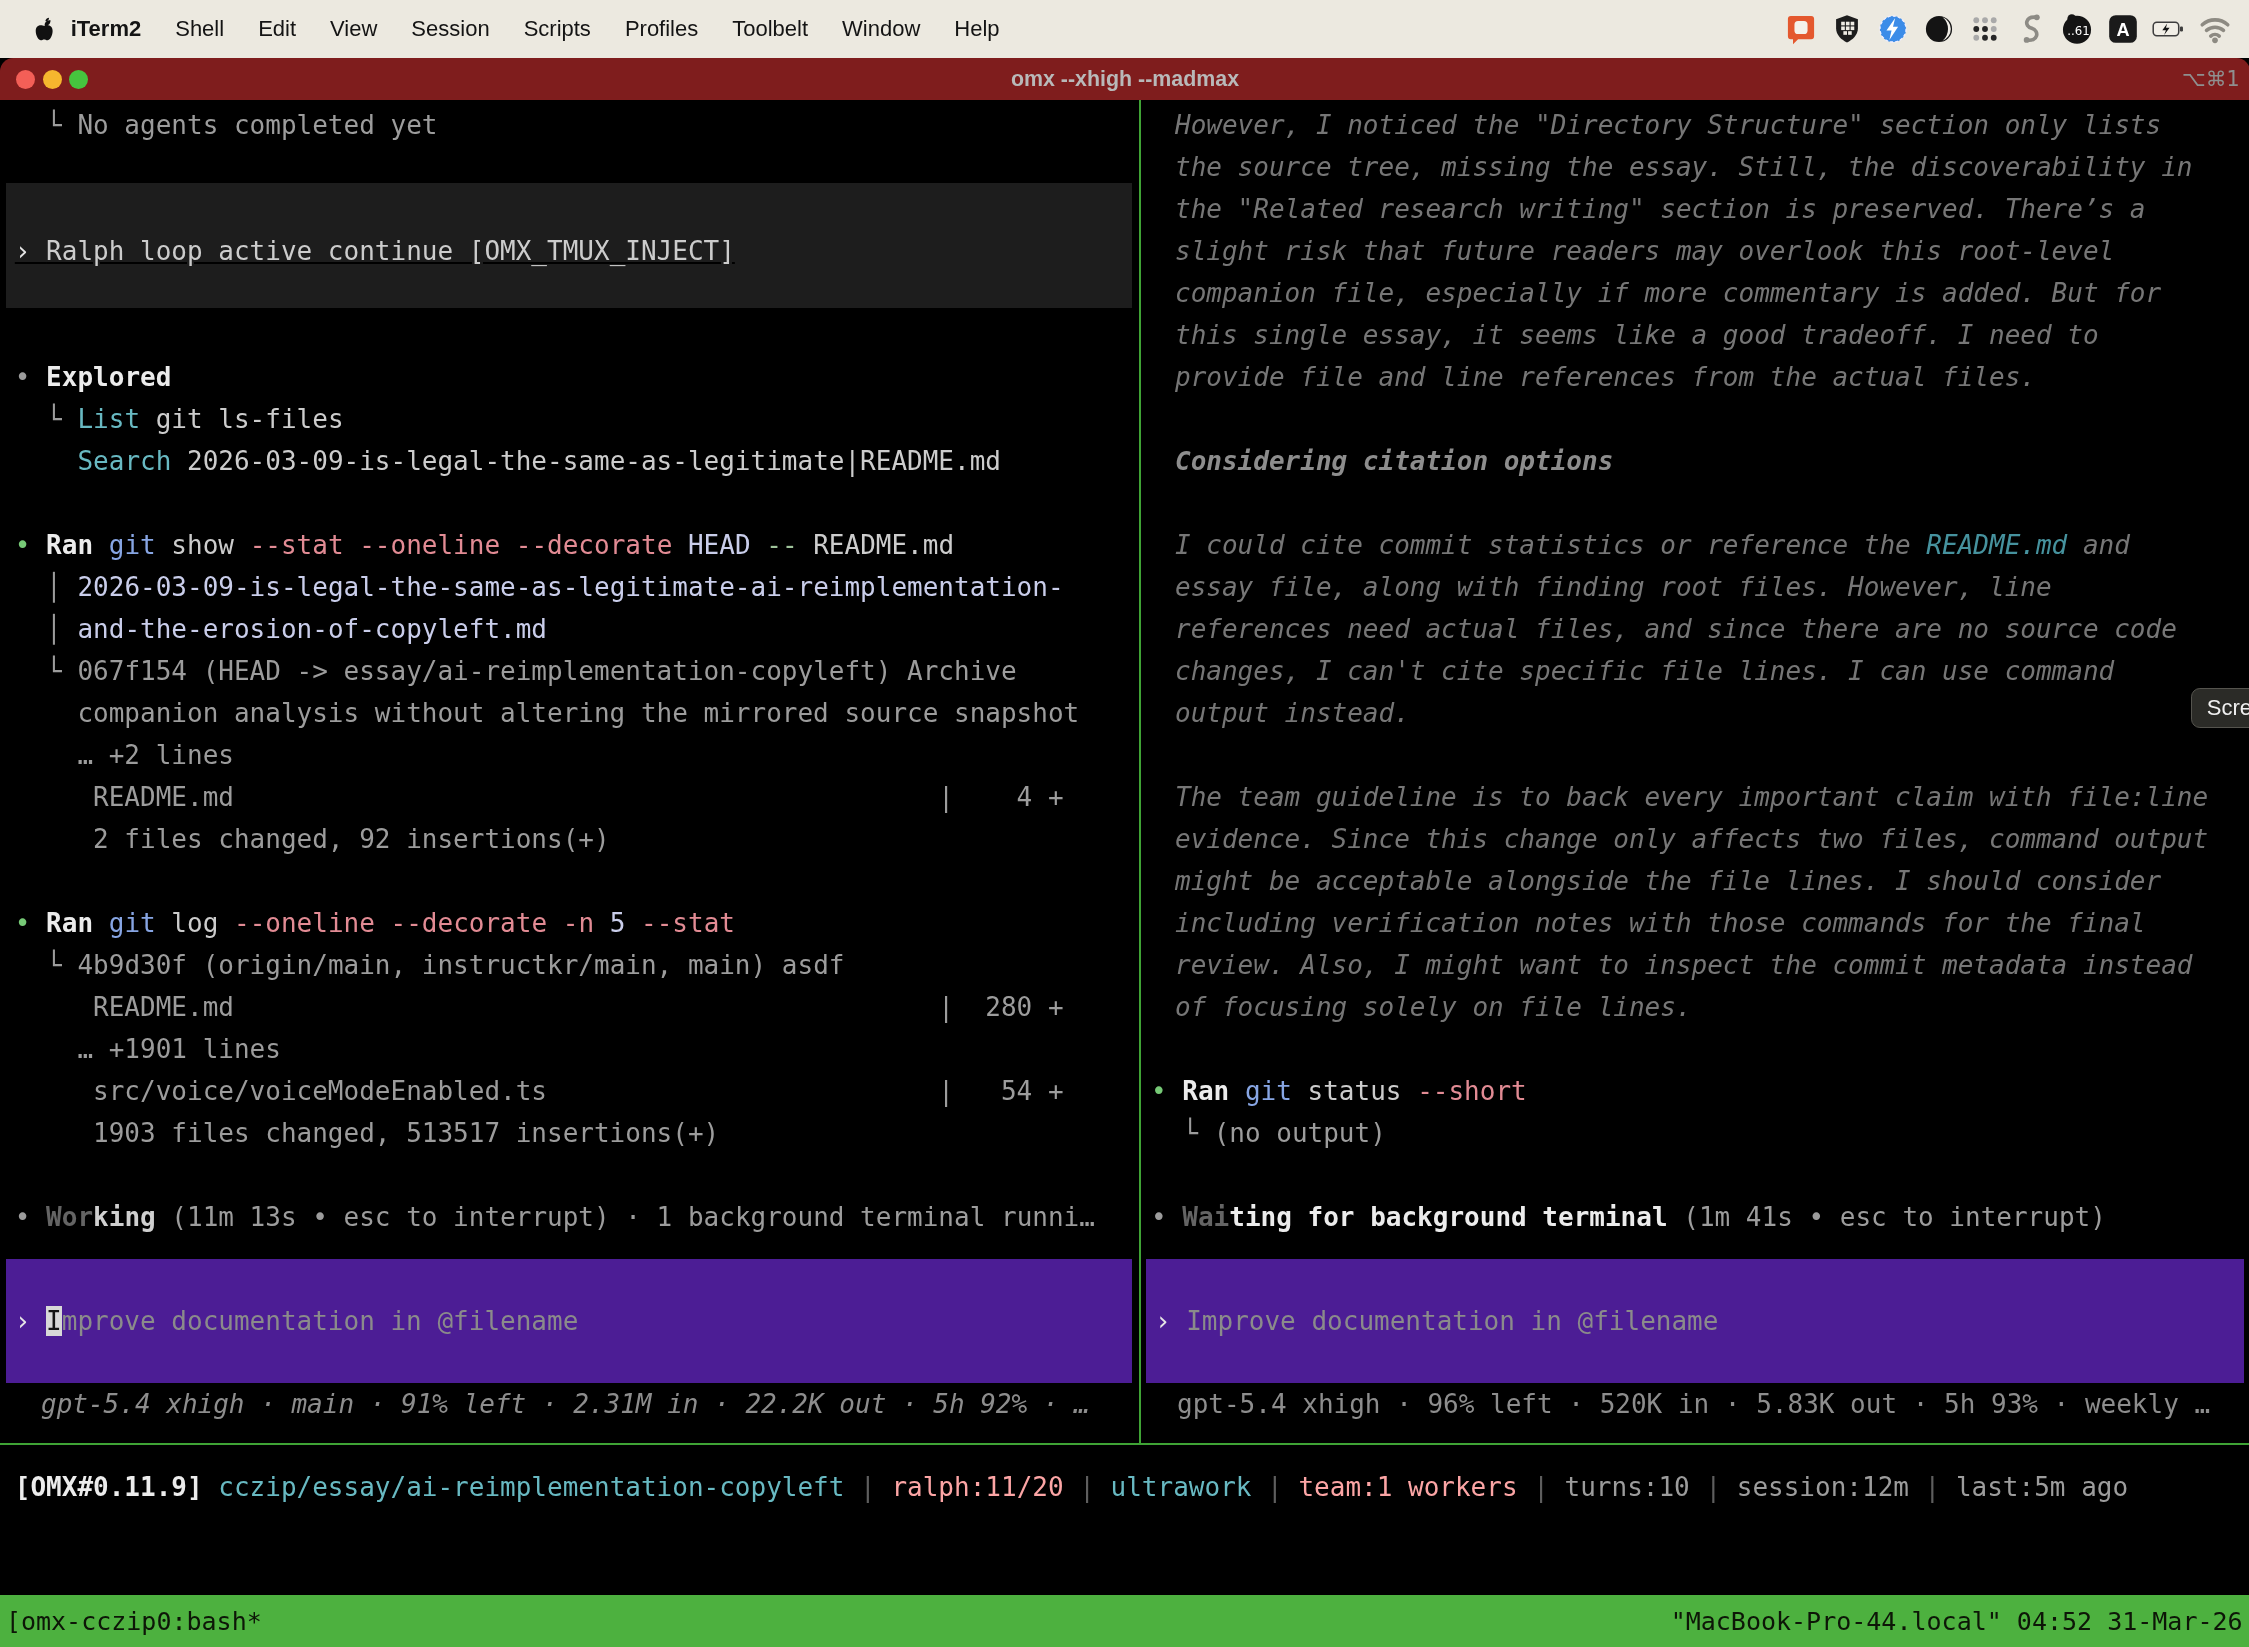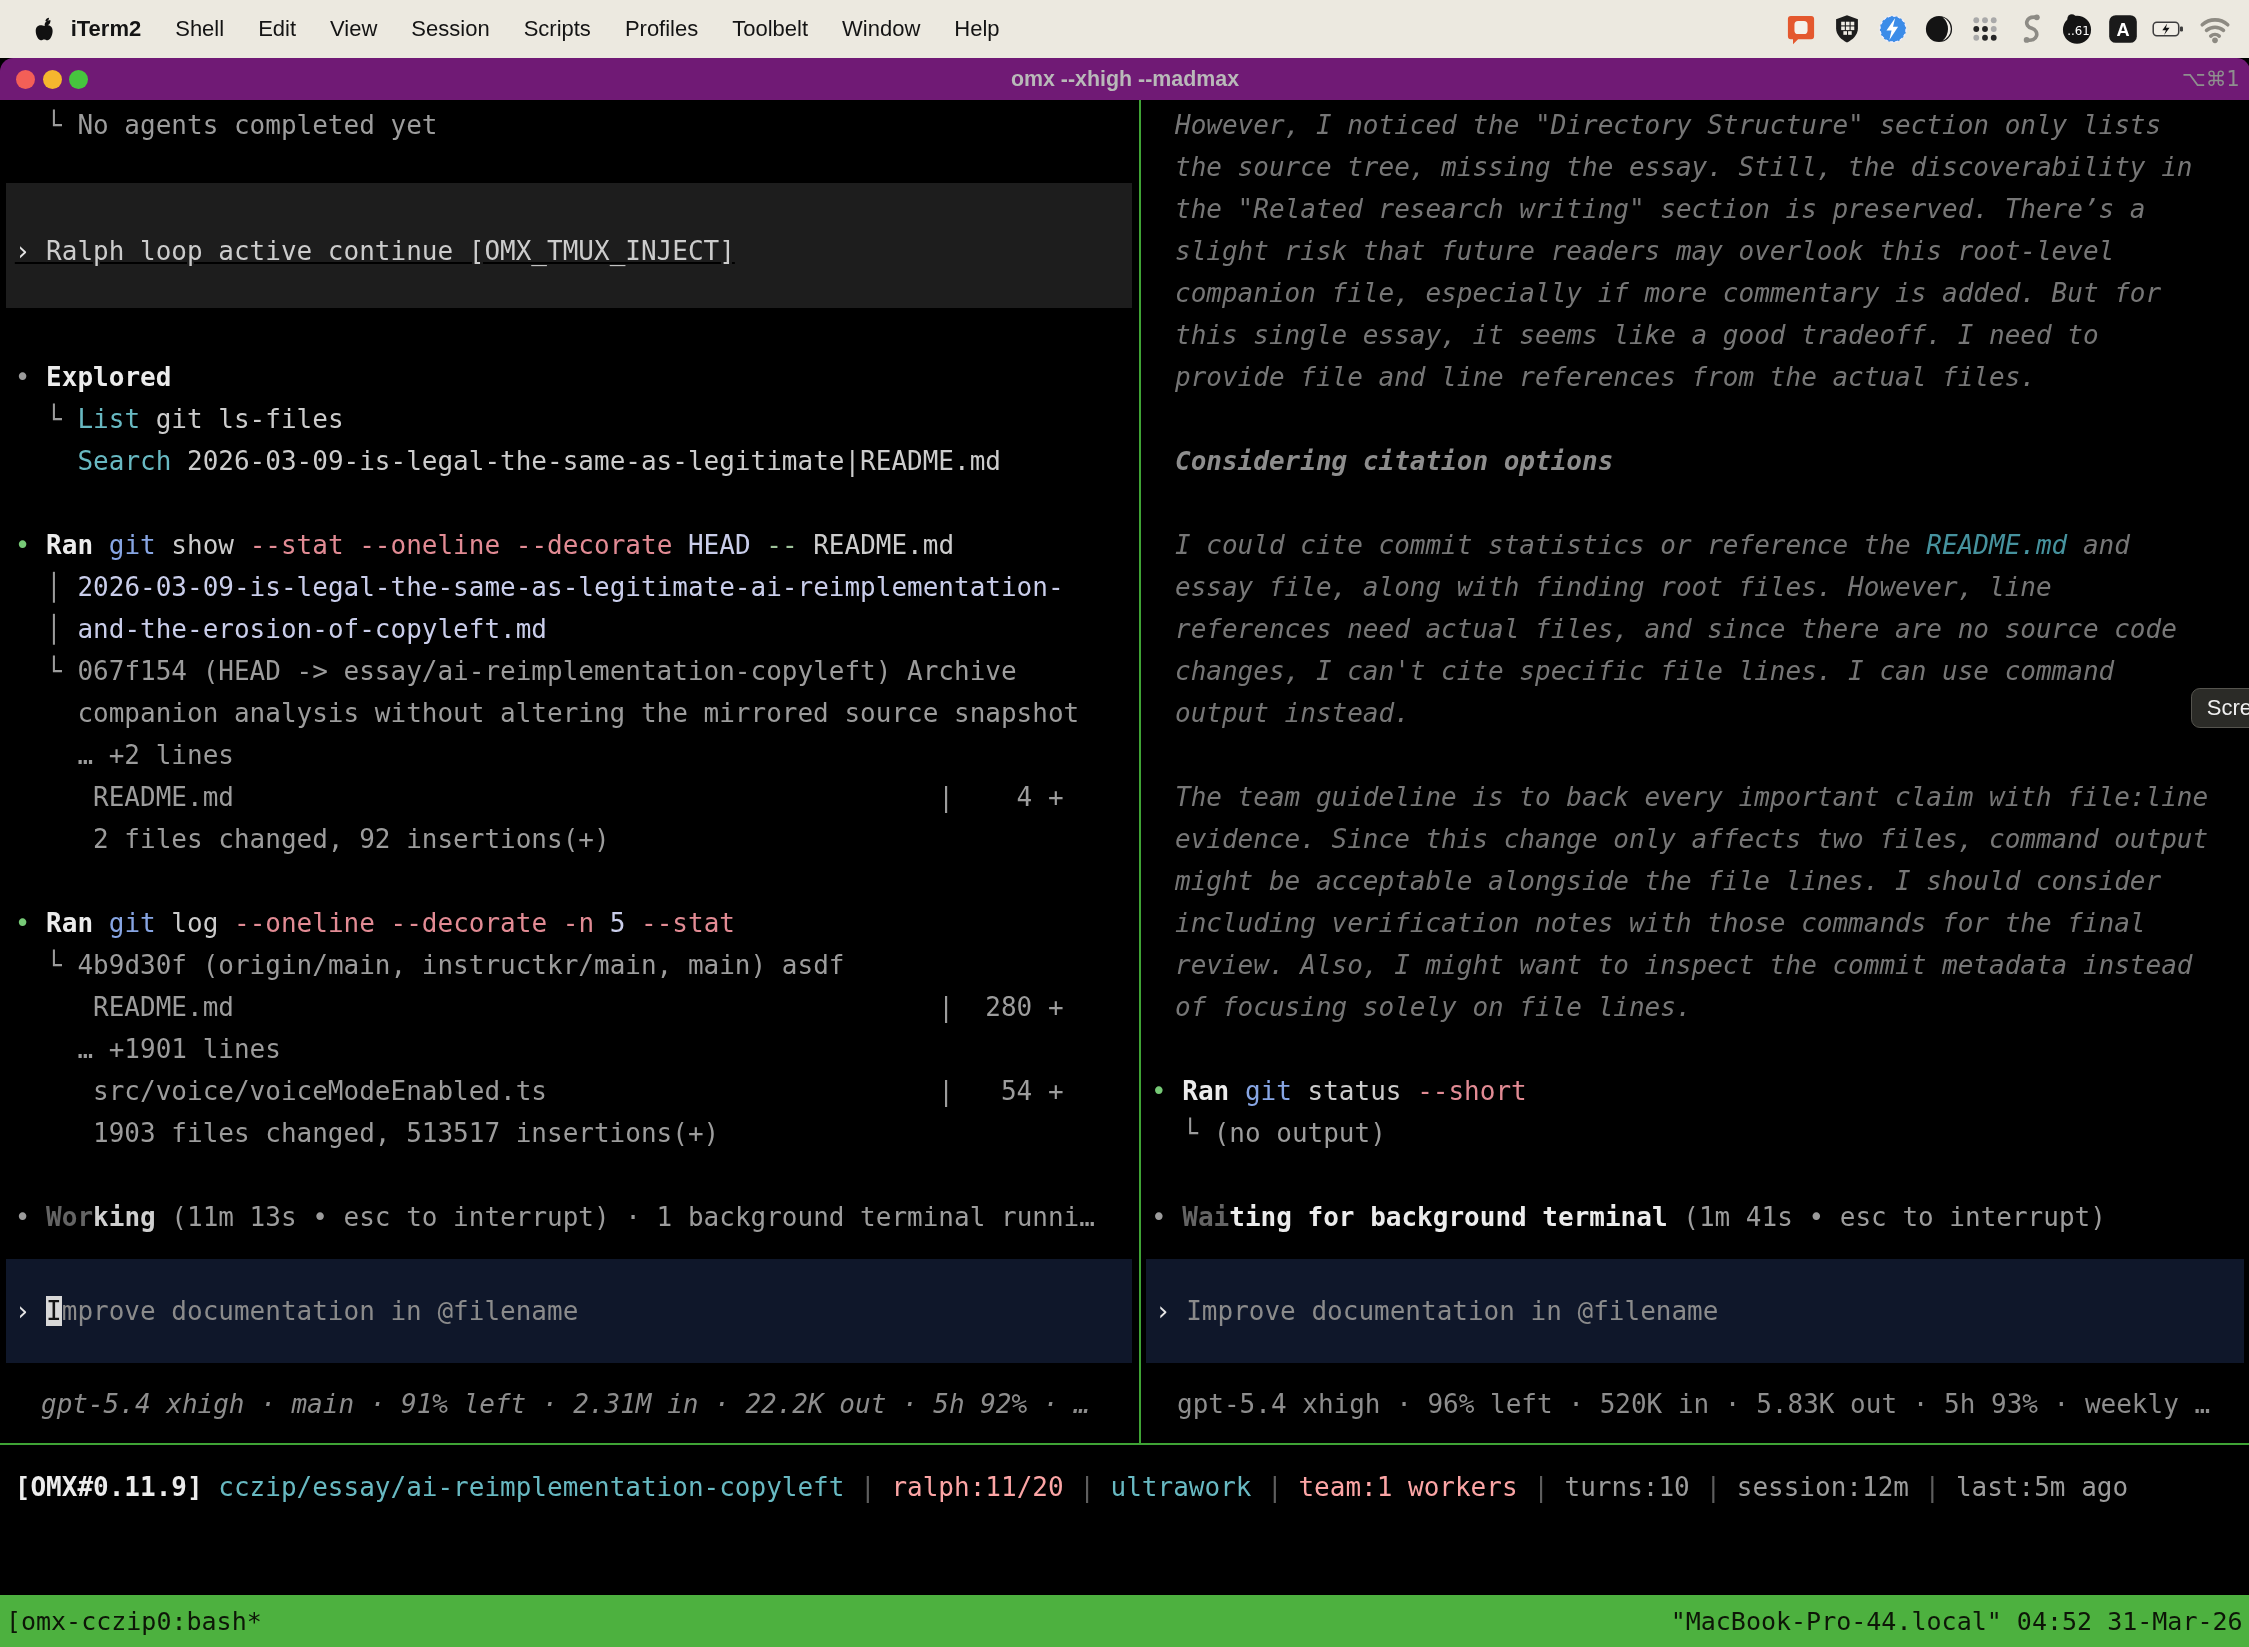--- a/index.html
+++ b/index.html
@@ -7,34 +7,34 @@
   .menubar{position:absolute;left:0;top:0;width:2250px;height:58px;background:#ece9e0;
     display:flex;align-items:center;font:400 22px "Liberation Sans",sans-serif;color:#141414;}
   .apple{margin-left:34px;display:flex;align-items:center;}
   .appname{font-weight:700;margin-left:16px;}
   .mitem{margin-left:34px;}
   .mb-right{margin-left:auto;display:flex;align-items:center;gap:12px;padding-right:17.7px;}
   .mb-ic{width:34px;height:34px;display:flex;align-items:center;justify-content:center;}
   
   .window{position:absolute;left:0;top:58px;width:2250px;height:1590px;background:#000;
     border-radius:13.3px 13.3px 0 0;overflow:hidden;}
-  .titlebar{position:absolute;left:0;top:0;width:100%;height:42px;background:#701a75;}
+  .titlebar{position:absolute;left:0;top:0;width:100%;height:42px;background:#7f1d1d;}
   .tl{position:absolute;top:11.8px;width:19px;height:19px;border-radius:50%;}
   .tl-red{left:16px;background:#f35f57;}
   .tl-yellow{left:43px;background:#f6b62e;}
   .tl-green{left:69px;background:#46c53e;}
   .wtitle{position:absolute;left:0;right:0;top:0;height:42px;display:flex;align-items:center;
     justify-content:center;color:#b9b9b9;font:700 21.4px "Liberation Sans",sans-serif;}
   .wshortcut{position:absolute;right:10.3px;top:0;height:42px;display:flex;align-items:center;
     color:#8f8f8f;font:20.7px "DejaVu Sans",sans-serif;}
   
   .term{position:absolute;left:0;top:42px;width:2250px;height:1548px;background:#000;}
   .panel{position:absolute;background:#1d1d1d;z-index:1;}
   .panel-ralph{left:5.9px;top:83px;width:1126px;height:125px;}
-  .input-panel{position:absolute;top:1159px;height:104px;background:#0f172a;z-index:1;
+  .input-panel{position:absolute;top:1159px;height:124px;background:#4c1d95;z-index:1;
     display:flex;align-items:center;}
   .input-left{left:5.9px;width:1126px;}
   .input-right{left:1146px;width:1098px;}
   .input-line{font:26px/42px "DejaVu Sans Mono",monospace;white-space:pre;padding-left:8.9px;}
   .rows{position:absolute;top:4px;z-index:2;text-decoration:underline;}
   .rows-left{left:14.8px;width:1122px;}
   .rows-right{left:1151px;width:1099px;}
   .trow{height:42px;font:26px/42px "DejaVu Sans Mono",monospace;white-space:pre;color:#ccc;}
   .trow.it{font-style:italic;}
   .trow.ind{padding-left:24px;}

